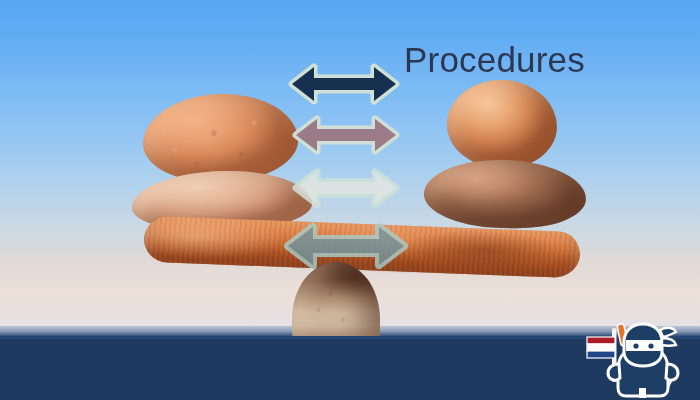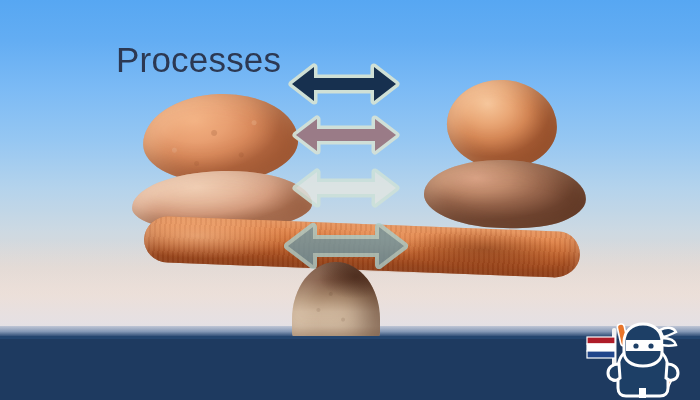--- a/index.html
+++ b/index.html
@@ -224,21 +224,21 @@
   <div class="stone stone-left-top"></div>
   <div class="stone stone-left-mid"></div>
 
   <div class="stone stone-right-top"></div>
   <div class="stone stone-right-mid"></div>
 
   <div class="beam-shadow"></div>
   <div class="beam"></div>
   <div class="pedestal"></div>
 
-  <div class="heading heading-left">Processes</div>
+  <div class="heading heading-right">Procedures</div>
 
   <svg class="arrow-svg arrow-1" width="112" height="44" viewBox="0 0 112 44">
     <path d="M4 22 L26 5 L26 16 L86 16 L86 5 L108 22 L86 39 L86 28 L26 28 L26 39 Z" fill="#17304f" stroke="#cfe0d6" stroke-width="7" stroke-linejoin="round"></path>
     <path d="M4 22 L26 5 L26 16 L86 16 L86 5 L108 22 L86 39 L86 28 L26 28 L26 39 Z" fill="#17304f"></path>
   </svg>
 
   <svg class="arrow-svg arrow-2" width="108" height="42" viewBox="0 0 108 42" opacity="0.95">
     <path d="M4 21 L25 5 L25 15 L83 15 L83 5 L104 21 L83 37 L83 27 L25 27 L25 37 Z" fill="#9b7882" stroke="#d3e1d7" stroke-width="7" stroke-linejoin="round"></path>
     <path d="M4 21 L25 5 L25 15 L83 15 L83 5 L104 21 L83 37 L83 27 L25 27 L25 37 Z" fill="#9b7882"></path>
   </svg>

